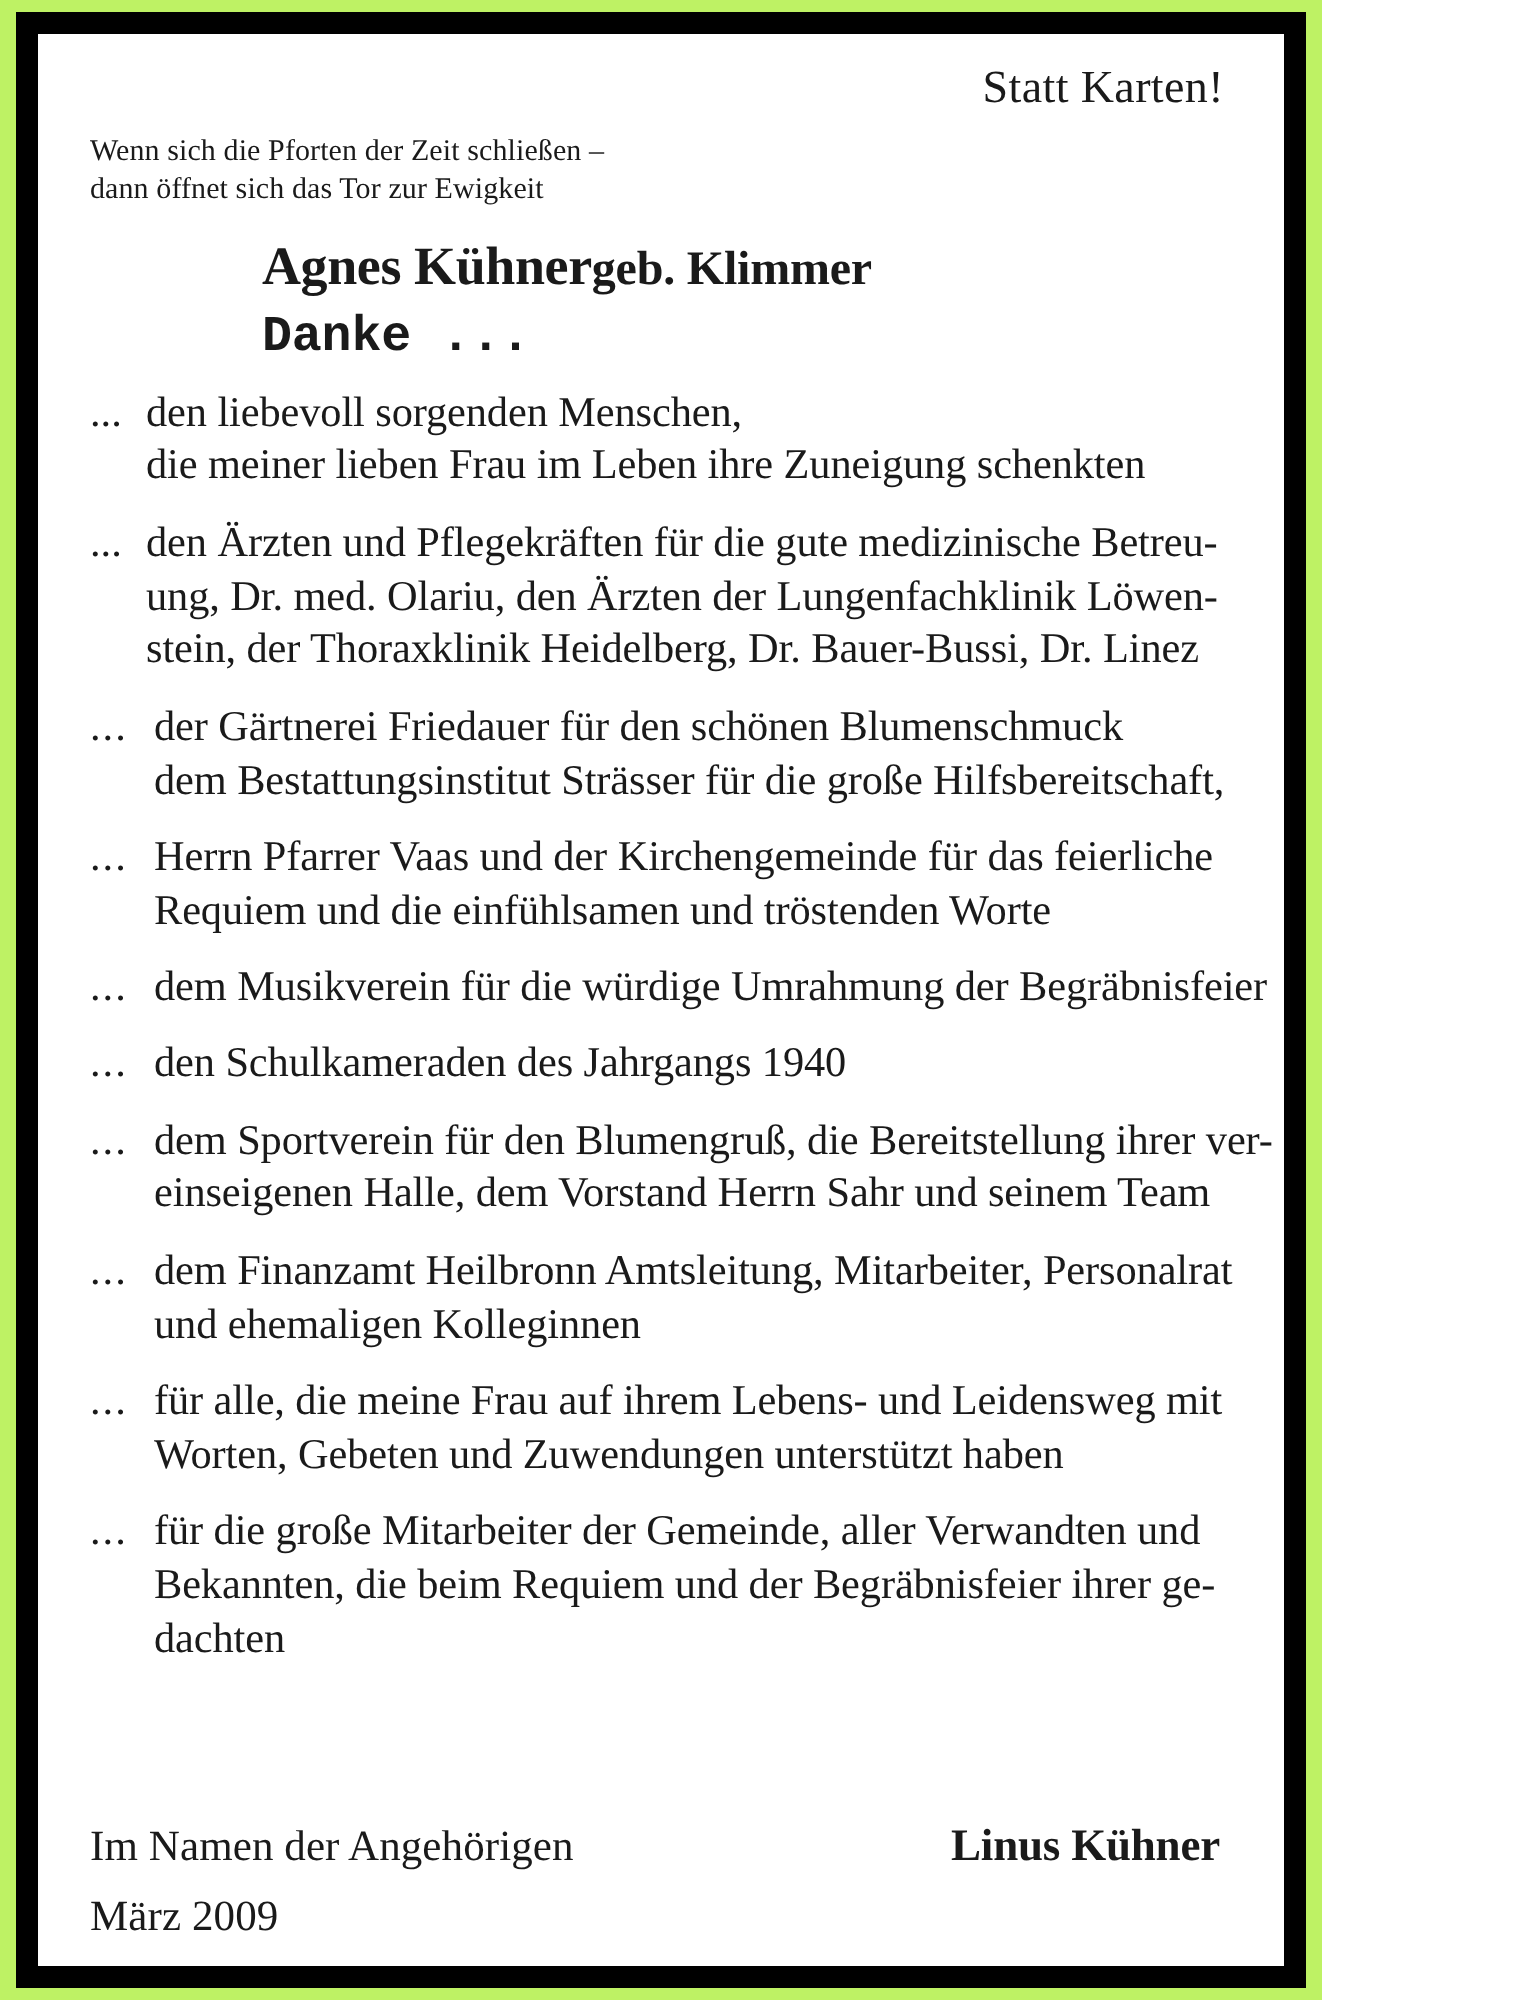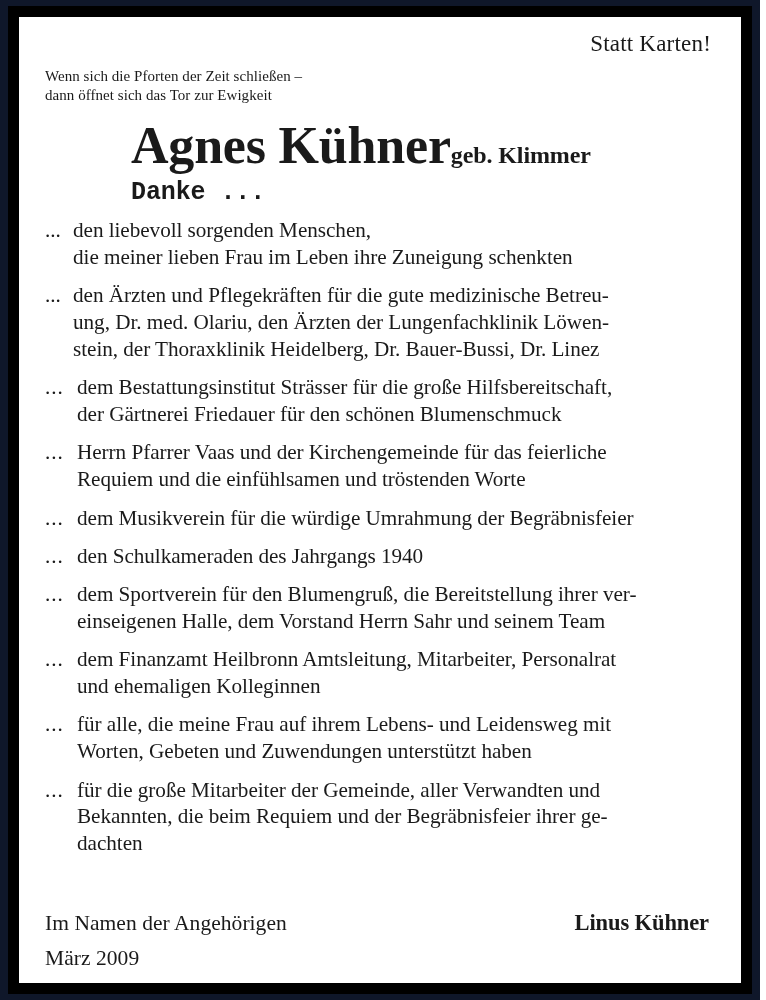--- a/index.html
+++ b/index.html
@@ -9,24 +9,24 @@
   }
   body {
     width: 766px;
     height: 1000px;
     overflow: hidden;
     font-family: "Liberation Serif", "DejaVu Serif", serif;
   }
 
   #notice {
     box-sizing: border-box;
-    width: 760px;
+    width: 661px;
     height: 1000px;
     padding: 6px 8px 6px 8px;
-    background: #0f172a;
+    background: #bef264;
   }
 
   .frame {
     box-sizing: border-box;
     width: 100%;
     height: 100%;
     border: 11px solid #000000;
     background: #ffffff;
     position: relative;
     overflow: hidden;
@@ -61,21 +61,21 @@
   .epigraph div { white-space: nowrap; }
 
   .name-block {
     padding-left: 86px;
     margin-bottom: 5px;
     display: flex;
     align-items: baseline;
     white-space: nowrap;
   }
   .name-main {
-    font-size: 52px;
+    font-size: 27px;
     font-weight: bold;
     letter-spacing: -0.2px;
     line-height: 1.05;
   }
   .name-nee {
     font-size: 24px;
     font-weight: bold;
     letter-spacing: -0.1px;
   }
 
@@ -174,22 +174,22 @@
           <span class="lines">
             <div>den Ärzten und Pflegekräften für die gute medizinische Betreu-</div>
             <div>ung, Dr. med. Olariu, den Ärzten der Lungenfachklinik Löwen-</div>
             <div>stein, der Thoraxklinik Heidelberg, Dr. Bauer-Bussi, Dr. Linez</div>
           </span>
         </div>
 
         <div class="thanks-item">
           <span class="ell">...</span>
           <span class="lines">
+            <div>der Gärtnerei Friedauer für den schönen Blumenschmuck</div>
             <div>dem Bestattungsinstitut Strässer für die große Hilfsbereitschaft,</div>
-            <div>der Gärtnerei Friedauer für den schönen Blumenschmuck</div>
           </span>
         </div>
 
         <div class="thanks-item">
           <span class="ell">...</span>
           <span class="lines">
             <div>Herrn Pfarrer Vaas und der Kirchengemeinde für das feierliche</div>
             <div>Requiem und die einfühlsamen und tröstenden Worte</div>
           </span>
         </div>

